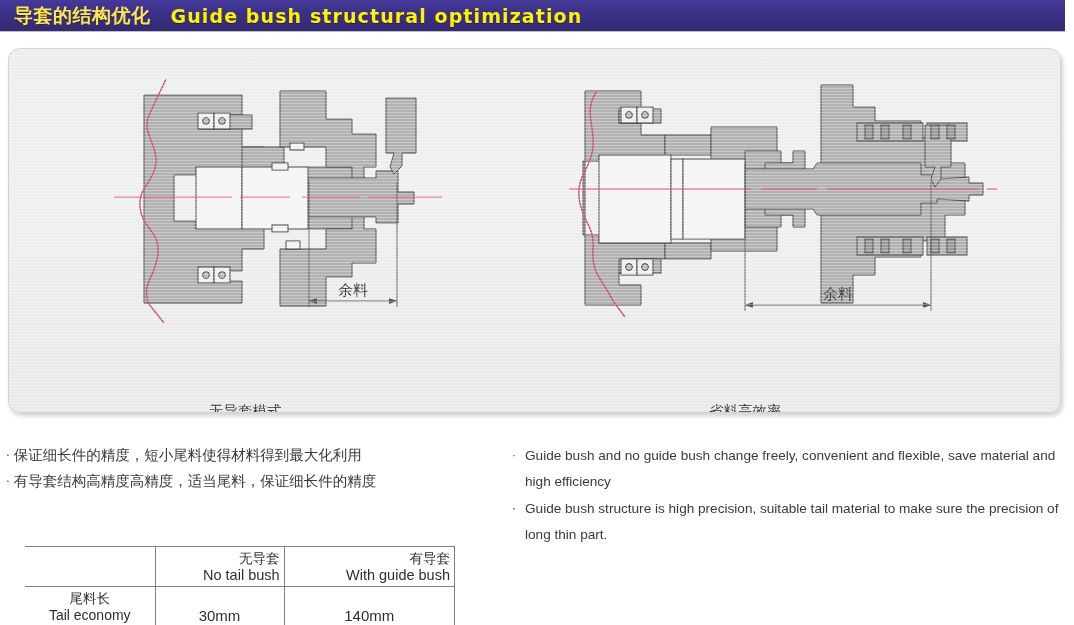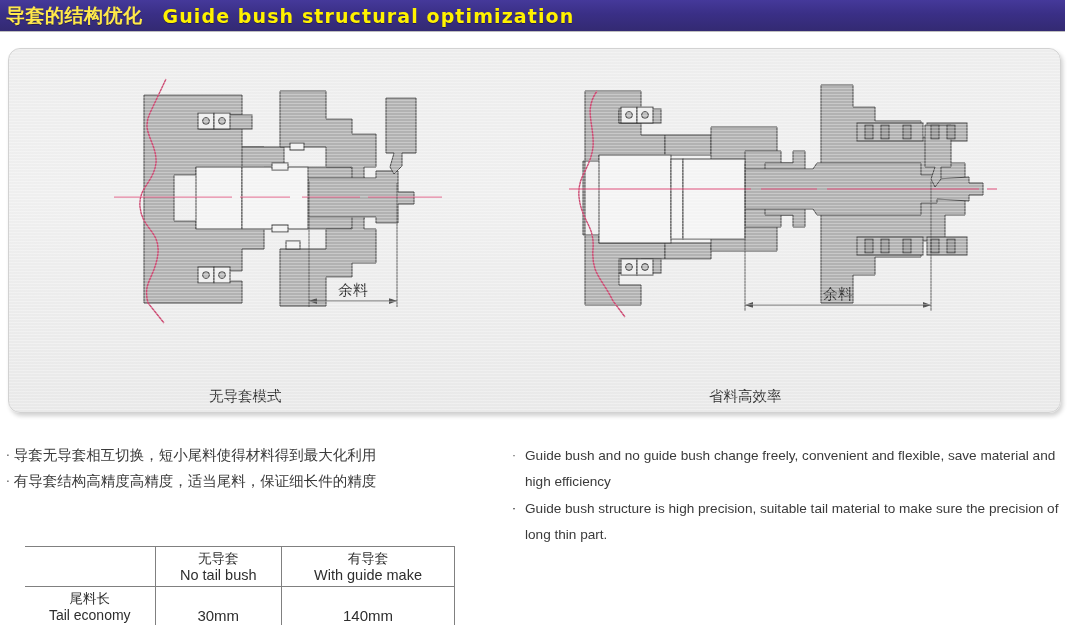--- a/index.html
+++ b/index.html
@@ -8,21 +8,21 @@
     background: #ffffff;
     font-family: "Liberation Sans", "DejaVu Sans", sans-serif;
     overflow: hidden;
   }
   #page { position: relative; width: 1074px; height: 625px; background:#fff; }
 
   
   #title-bar {
     position: absolute; left: 0; top: 0; width: 1065px; height: 31px;
     background: linear-gradient(180deg,#45399a 0%, #3a2f86 45%, #332a72 100%);
-    display: flex; align-items: center; padding-left: 6px;
+    display: flex; align-items: center; padding-left: 14px;
     box-shadow: 0 1px 0 rgba(0,0,0,.25);
   }
   #title-bar .t-cn {
     color: #ffe94a; font-size: 19px; font-weight: bold; letter-spacing: .5px;
     font-family: "DejaVu Sans", "Liberation Sans", sans-serif;
     text-shadow: 0 1px 0 rgba(0,0,0,.35);
   }
   #title-bar .t-en {
     color: #fff200; font-size: 19px; font-weight: bold; letter-spacing: 1.1px;
     margin-left: 20px;
@@ -46,20 +46,21 @@
     opacity:.55;
   }
   .fig { position: absolute; }
   #fig-left  { left: 105px; top: 22px;  width: 330px; height: 255px; }
   #fig-right { left: 560px; top: 14px;  width: 430px; height: 268px; }
 
   .caption {
     position: absolute; font-size: 14.5px; color: #333;
     font-family: "DejaVu Sans", "Liberation Sans", sans-serif;
     white-space: nowrap;
+    margin-top: 15px;
   }
   #caption-left  { left: 200px; top: 338px; }
   #caption-right { left: 700px; top: 338px; }
 
   
   #bullets-cn {
     position: absolute; left: 6px; top: 443px; width: 480px;
   }
   #bullets-cn .b {
     font-size: 14.5px; color: #3a3a3a; line-height: 25px;
@@ -85,21 +86,21 @@
     position: absolute; left: 25px; top: 546px; width: 430px;
     border-collapse: collapse;
     font-family: "Liberation Sans", "DejaVu Sans", sans-serif;
   }
   #spec-table td {
     border: 1px solid #808080;
     text-align: center; vertical-align: middle;
     color: #2e2e2e; padding: 3px 4px;
   }
   #spec-table .corner { width: 130px; height: 33px; border-left: none; }
-  #spec-table .hd { height: 33px; font-size: 14.5px; line-height: 16.5px; }
+  #spec-table .hd { height: 33px; font-size: 14.5px; line-height: 16.5px; text-align: right; }
   #spec-table .hd .cn { font-family:"DejaVu Sans","Liberation Sans",sans-serif; font-size:13.5px; }
   #spec-table .rowlabel { font-size: 14px; line-height: 17px; border-left: none; }
   #spec-table .rowlabel .cn { font-family:"DejaVu Sans","Liberation Sans",sans-serif; font-size:13.5px; }
   #spec-table .val { font-size: 15px; height: 38px; }
 </style>
 </head>
 <body>
 
 <div id="page">
 
@@ -271,21 +272,21 @@
       </g>
       <text x="269" y="236" text-anchor="middle" font-size="15" font-family="DejaVu Sans, sans-serif" fill="#333">余料</text>
     </svg>
 
     <span class="caption" id="caption-left">无导套模式</span>
     <span class="caption" id="caption-right">省料高效率</span>
   </div>
 
   <div id="bullets-cn">
     <div class="b">
-      <span class="dot">·</span><span>导套无导套相互切换，短小尾料使得材料得到最大化利用</span>
+      <span class="dot">·</span><span>保证细长件的精度，短小尾料使得材料得到最大化利用</span>
     </div>
     <div class="b">
       <span class="dot">·</span><span>有导套结构高精度高精度，适当尾料，保证细长件的精度</span>
     </div>
   </div>
 
   <div id="bullets-en">
     <div class="b">
       <span class="dot">·</span><span>Guide bush and no guide bush change freely, convenient and flexible, save material and high efficiency</span>
     </div>
@@ -300,21 +301,21 @@
   <table id="spec-table">
     <tbody>
         <tr>
       <td class="corner"></td>
       <td class="hd">
         <div class="cn">无导套</div>
         <div>No tail bush</div>
       </td>
       <td class="hd">
         <div class="cn">有导套</div>
-        <div>With guide make</div>
+        <div>With guide bush</div>
       </td>
     </tr>
     <tr>
       <td class="rowlabel">
         <div class="cn">尾料长</div>
         <div>Tail economy length</div>
       </td>
       <td class="val">30mm</td>
       <td class="val">140mm</td>
     </tr>

